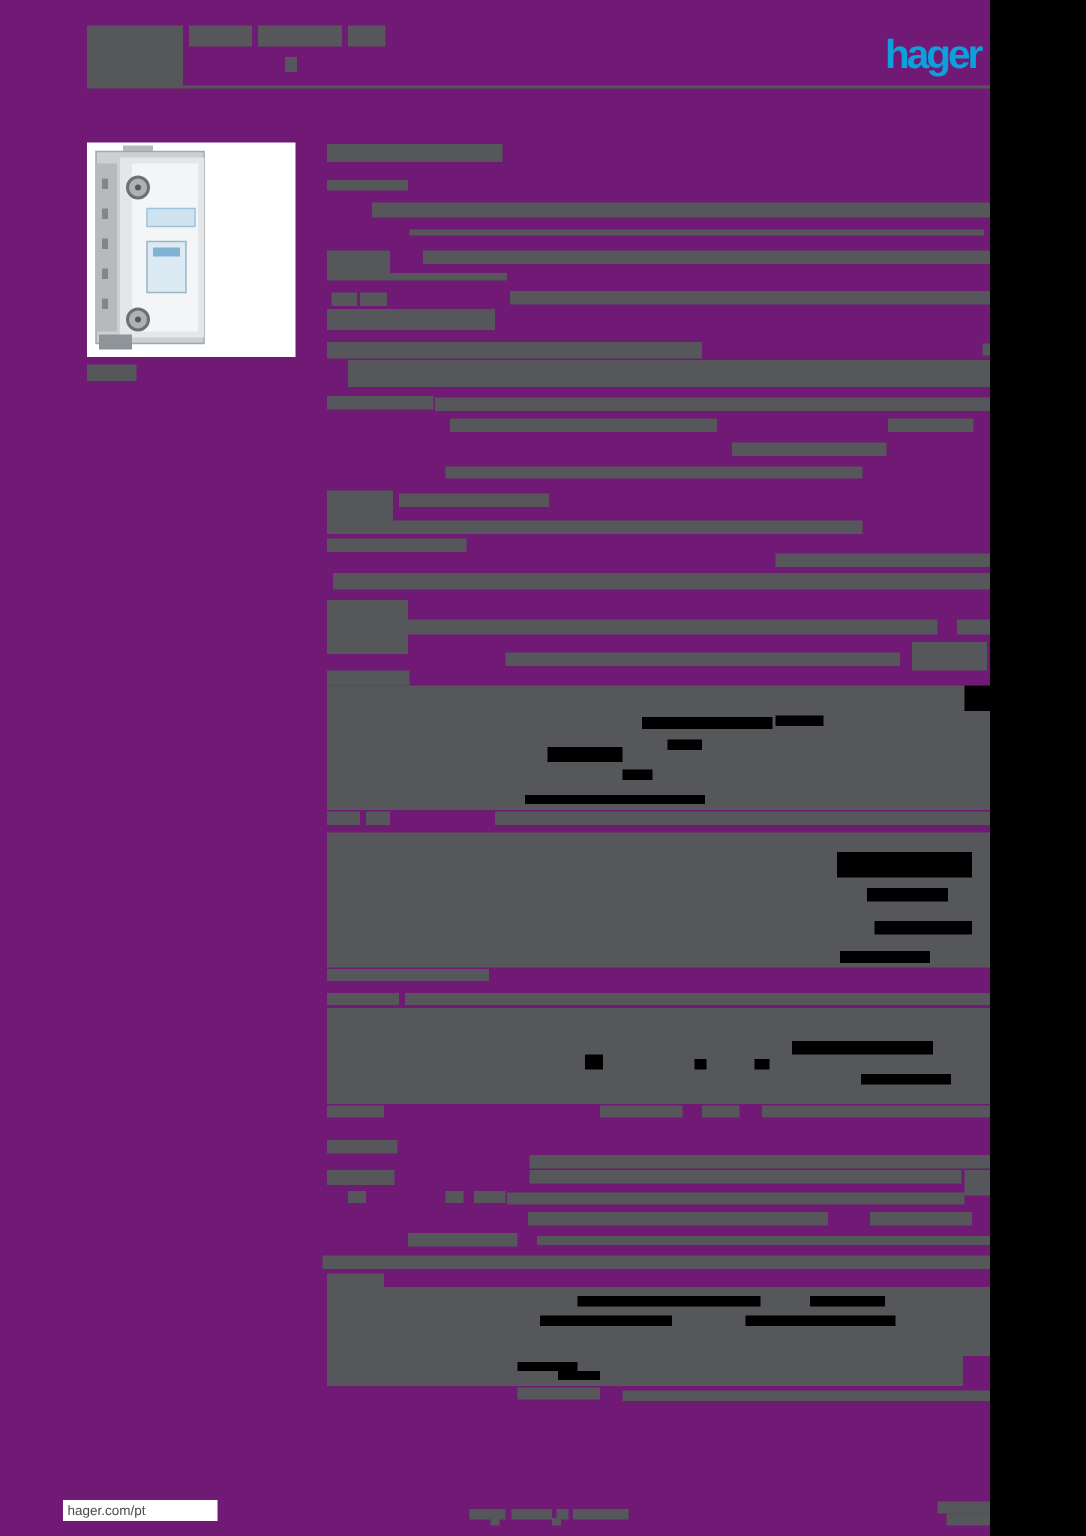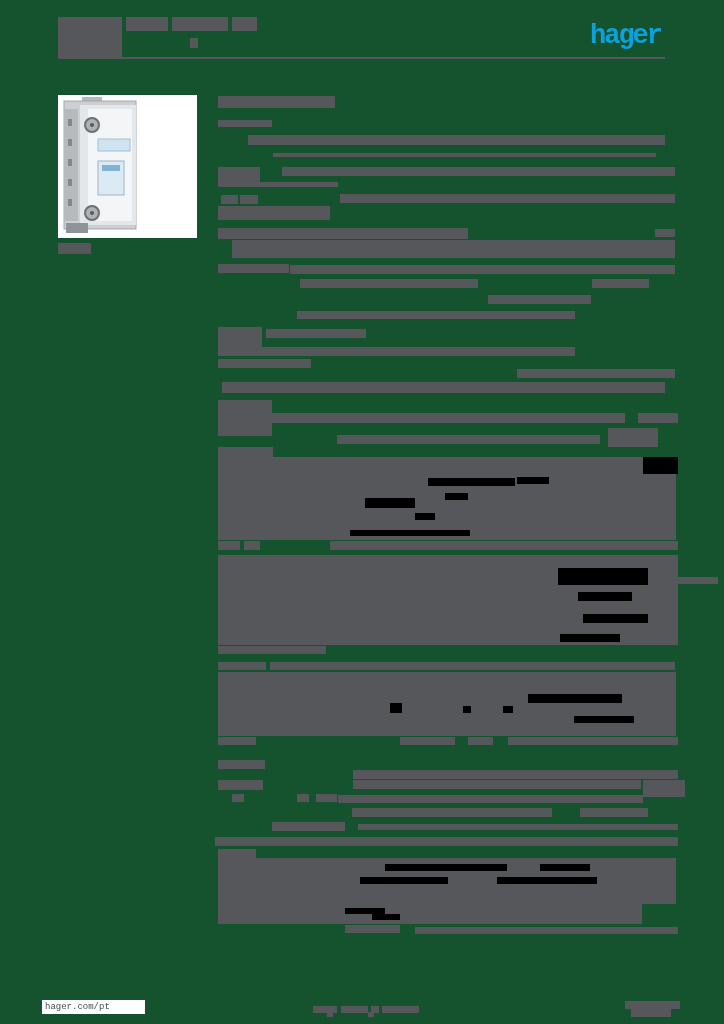--- a/index.html
+++ b/index.html
@@ -1,18 +1,18 @@
 <!DOCTYPE html>
 <html><head>
 <meta charset="utf-8">
 <style>
   html,body{margin:0;padding:0;background:#000;}
   #canvas{
-    position:relative;width:724px;height:1024px;background:#14532d;overflow:hidden;
-    font-family:Liberation Mono, monospace;
+    position:relative;width:660px;height:1024px;background:#701a75;overflow:hidden;
+    font-family:Liberation Sans, sans-serif;
   }
   .bar{position:absolute;background:#55575b;}
   .mass{position:absolute;background:#55575b;}
   .slot{position:absolute;background:#000;}
   #header-rule{position:absolute;left:58px;top:57px;width:607px;height:2px;background:#55575b;}
   #logo{
     position:absolute;left:590px;top:21px;width:78px;height:30px;
     color:#0ca0dc;font-size:27px;font-weight:bold;letter-spacing:-2px;line-height:30px;
   }
   #photo-box{

